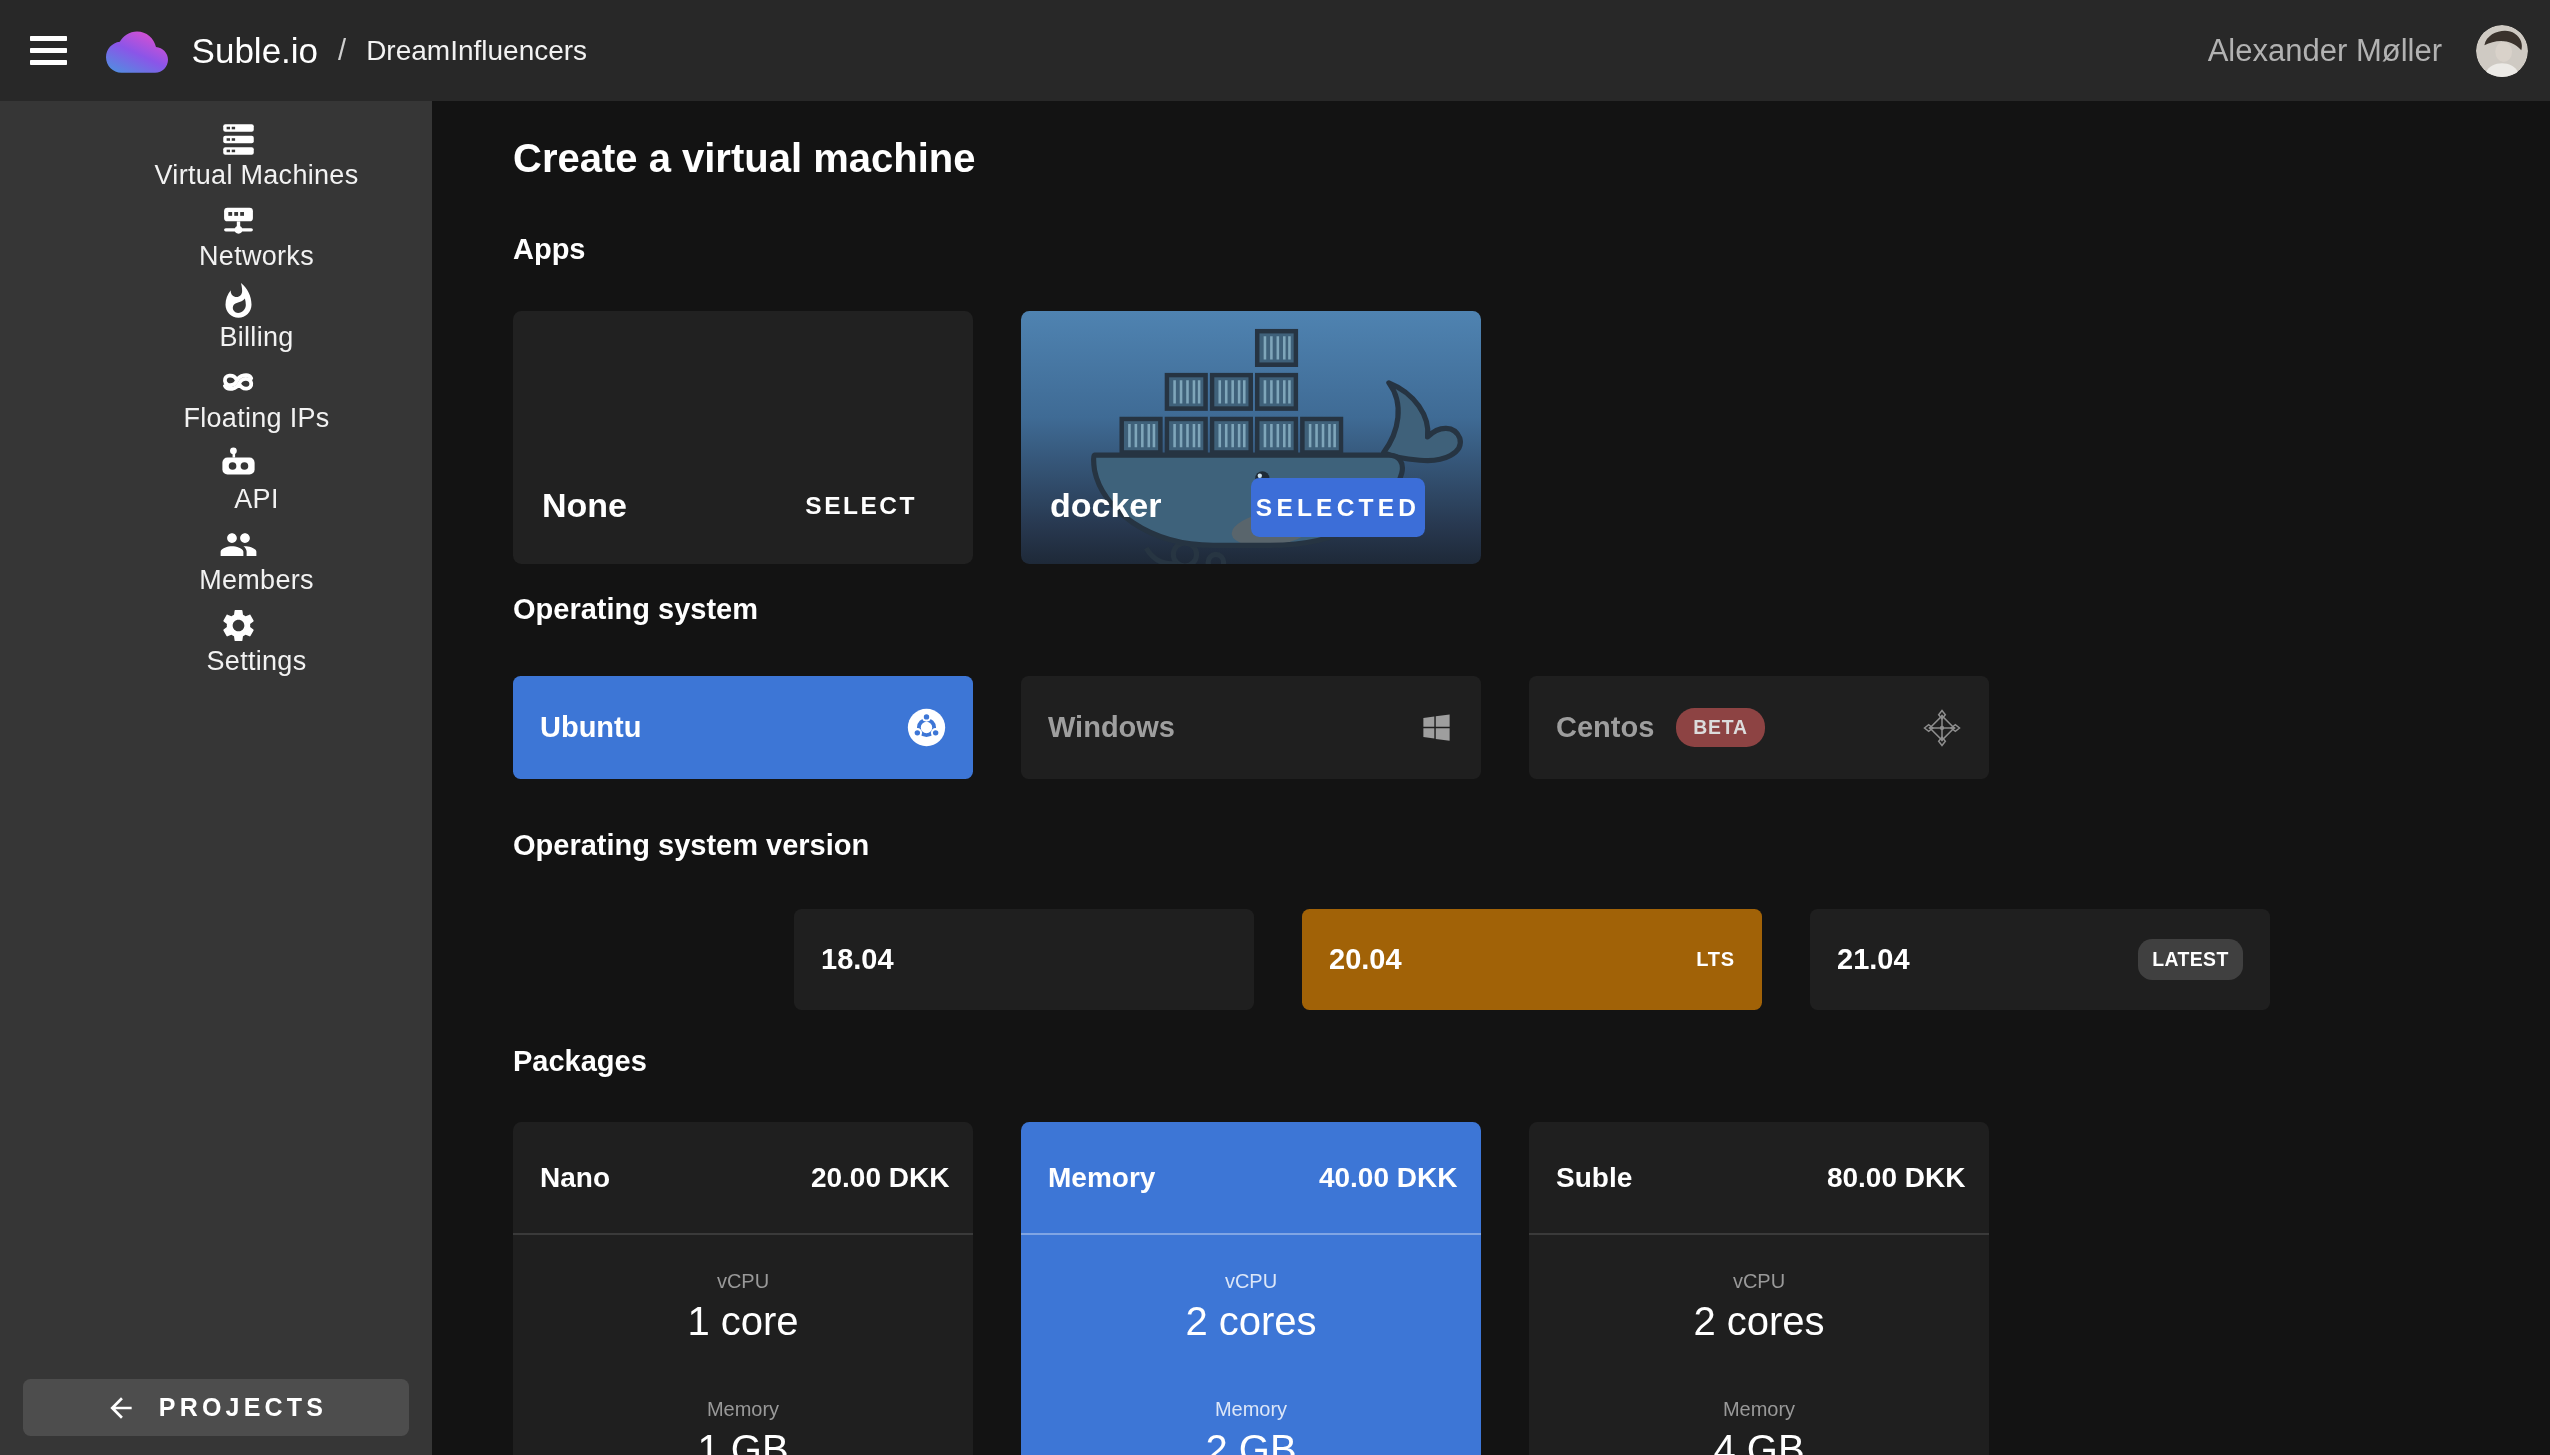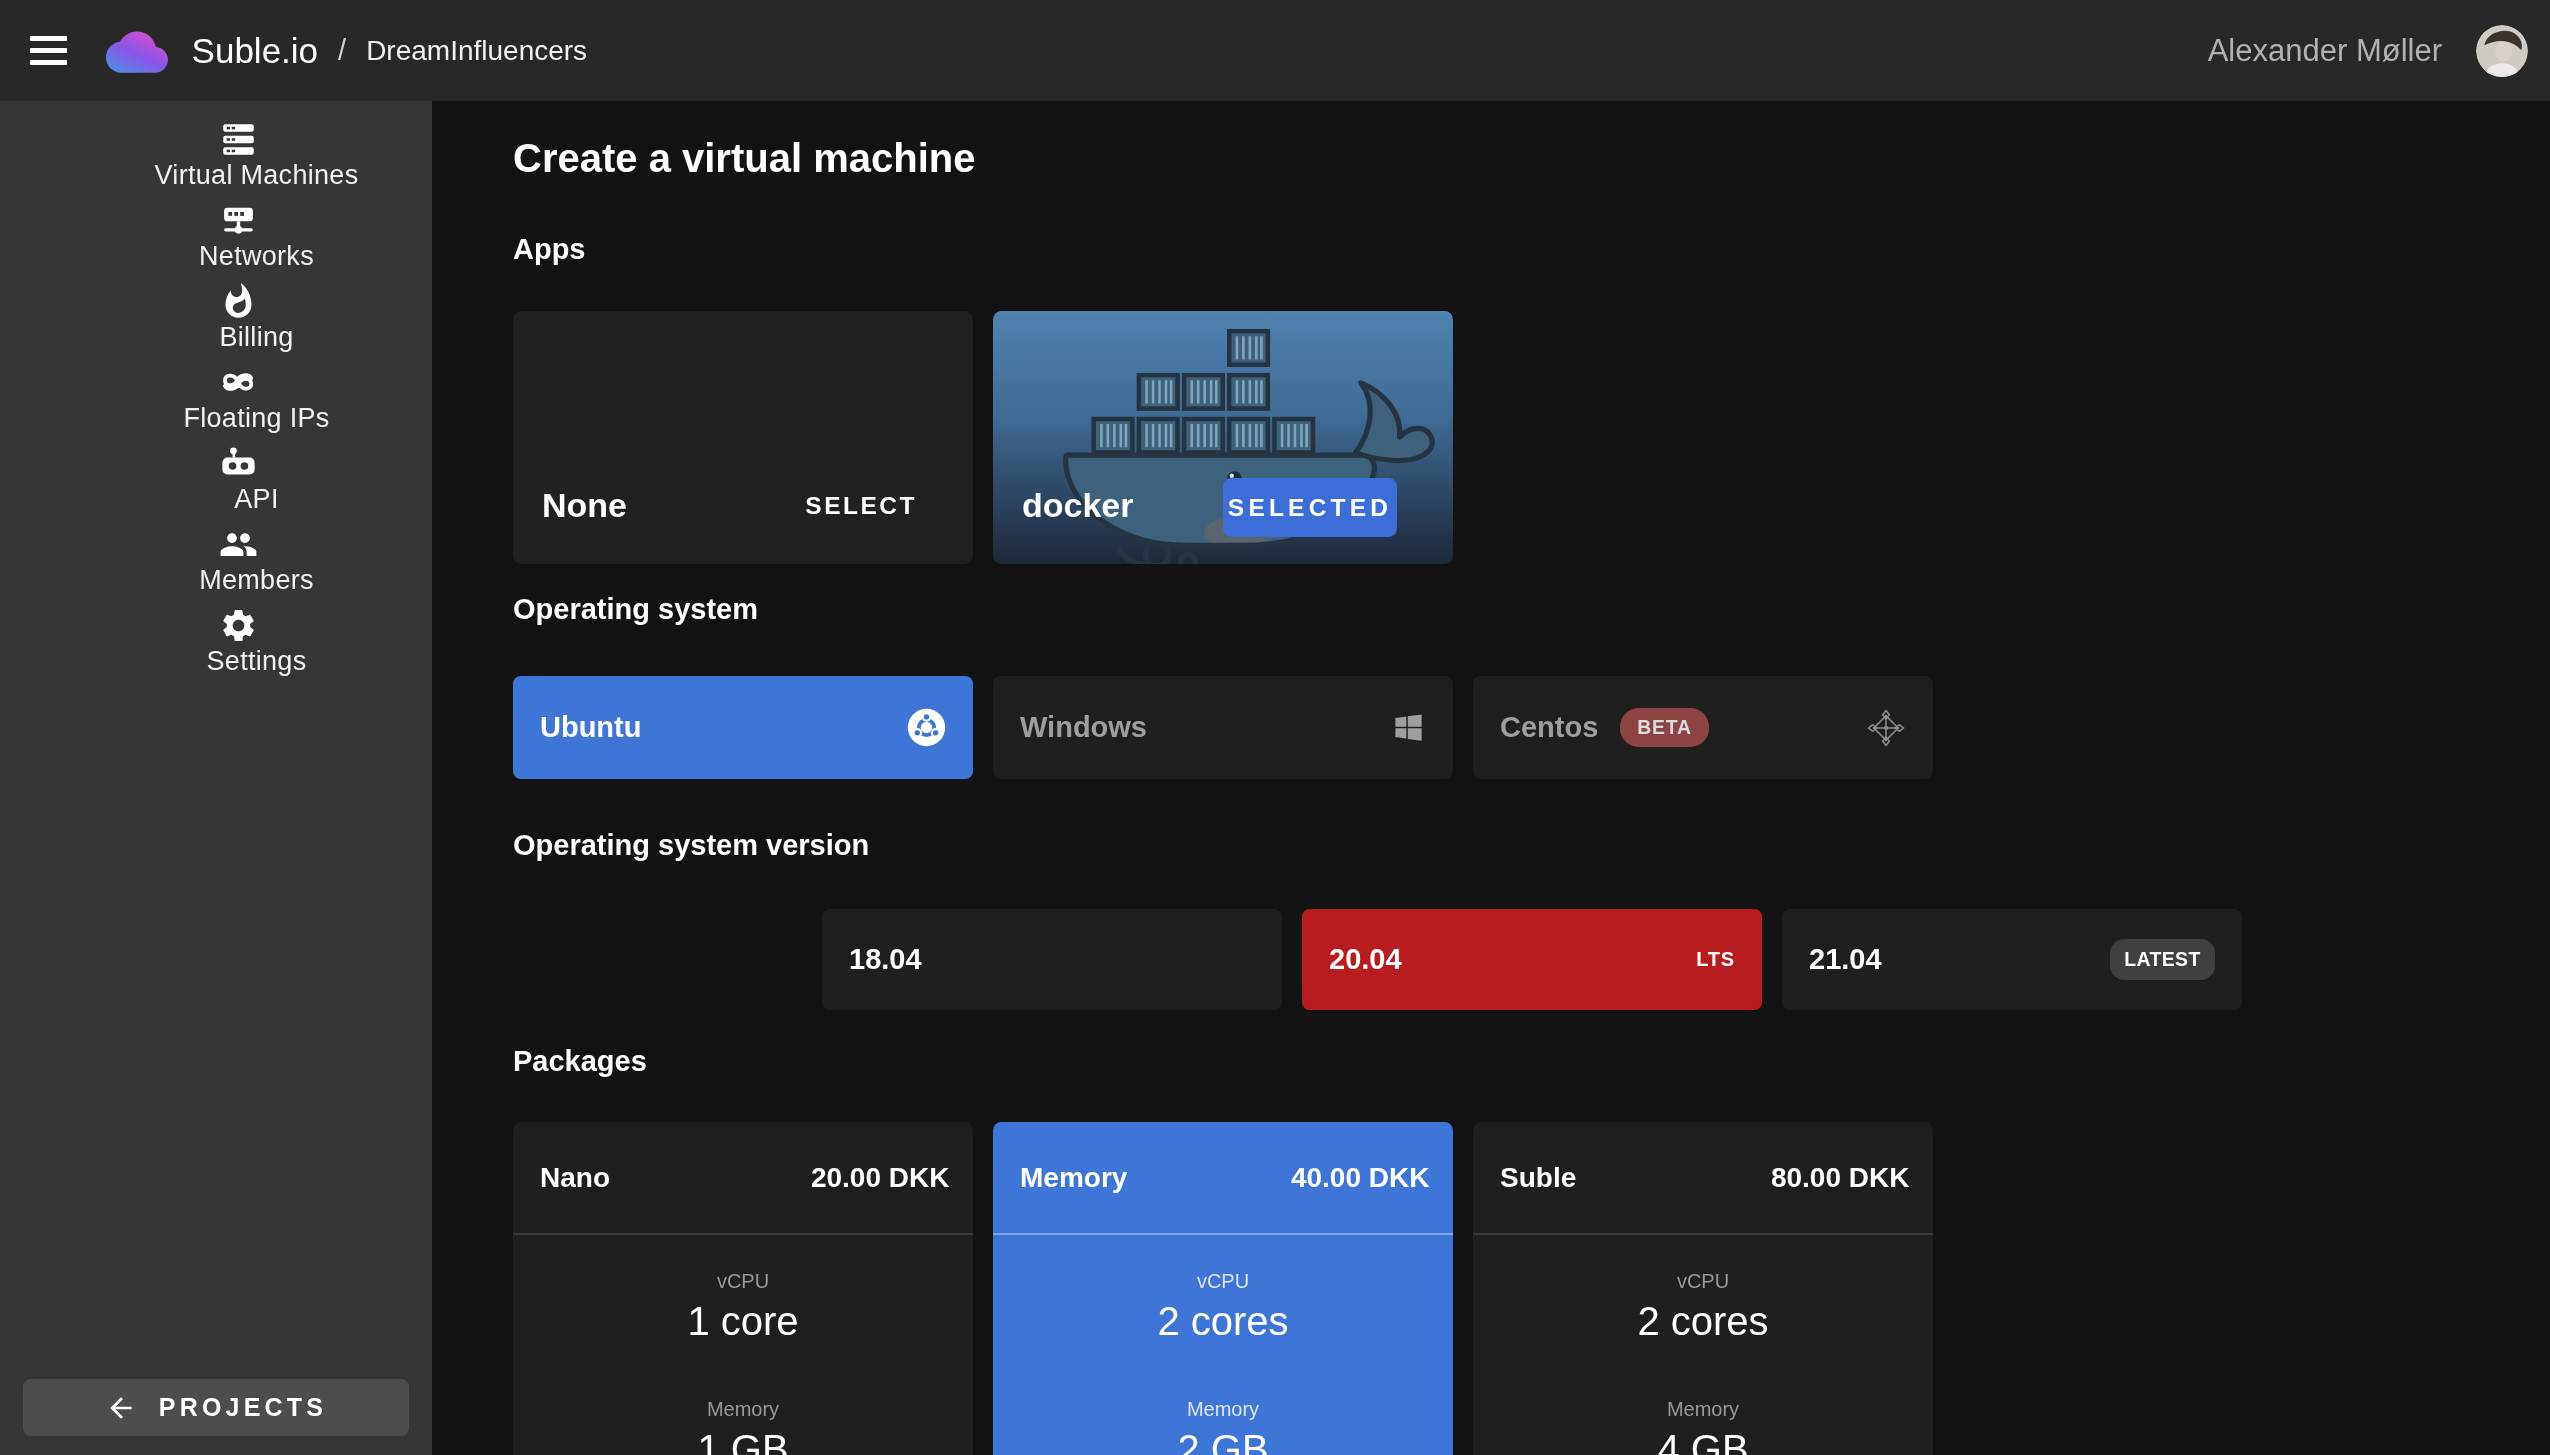--- a/index.html
+++ b/index.html
@@ -33,21 +33,21 @@
 
   
   .main { position:absolute; left:432px; top:101px; width:2119px; height:1354px;
     background:#131313; padding:34px 0 0 81px; }
   .page-title { color:#ffffff; font-size:40px; font-weight:700; line-height:47px; }
   .section-label { color:#ffffff; font-size:29px; font-weight:700; line-height:30px; }
   .lbl-apps { margin-top:52px; }
   .lbl-os { margin-top:30px; }
   .lbl-ver { margin-top:51px; }
   .lbl-pkg { margin-top:36px; }
-  .row { display:flex; gap:20px; }
+  .row { display:flex; gap:48px; }
   .row-apps { margin-top:47px; }
   .row-os { margin-top:52px; }
   .row-ver { margin-top:49px;justify-content:center; }
   .row-pkg { margin-top:46px; }
 
   
   .app-card { width:460px; height:253px; border-radius:8.4px; position:relative; cursor:pointer; overflow:hidden; }
   .app-card.none { background:#212121; }
   .app-card.docker { background:linear-gradient(180deg,#4f83b1 0%,#3f6b95 42%,#27374e 86%,#1e2938 100%); }
   .app-name { position:absolute; left:29px; bottom:39px; color:#ffffff; font-size:34px; font-weight:700; z-index:3; }
@@ -64,21 +64,21 @@
   .os-card.selected { background:#3d76d6; }
   .os-name { font-size:29px; font-weight:700; color:#9e9e9e; }
   .os-card.selected .os-name { color:#ffffff; }
   .os-icon { margin-left:auto; display:flex; align-items:center; }
   .badge-beta { background:#8d4343; color:#dcdcdc; font-size:19.4px; font-weight:700; letter-spacing:0.8px;
     border-radius:18.6px; padding:8.4px 17px; margin-left:22px; }
 
   
   .ver-card { width:460px; height:101px; border-radius:7.6px; background:#1f1f1f; display:flex;
     align-items:center; padding:0 27px; cursor:pointer; }
-  .ver-card.selected { background:#b91c1c; }
+  .ver-card.selected { background:#a16207; }
   .ver-name { font-size:29px; font-weight:700; color:#ffffff; }
   .ver-tag { margin-left:auto; color:#ffffff; font-size:20px; font-weight:700; letter-spacing:0.8px; }
   .badge-latest { margin-left:auto; background:#404040; color:#ffffff; font-size:19.4px; font-weight:700;
     border-radius:14.3px; padding:9.3px 14.3px; letter-spacing:0.4px; }
 
   
   .pkg-card { width:460px; height:506px; border-radius:8.4px; background:#1f1f1f; cursor:pointer; }
   .pkg-card.selected { background:#3d76d6; }
   .pkg-head { height:111px; display:flex; align-items:center; padding:0 23.6px 0 27px; }
   .pkg-name, .pkg-price { color:#ffffff; font-size:28px; font-weight:700; }

